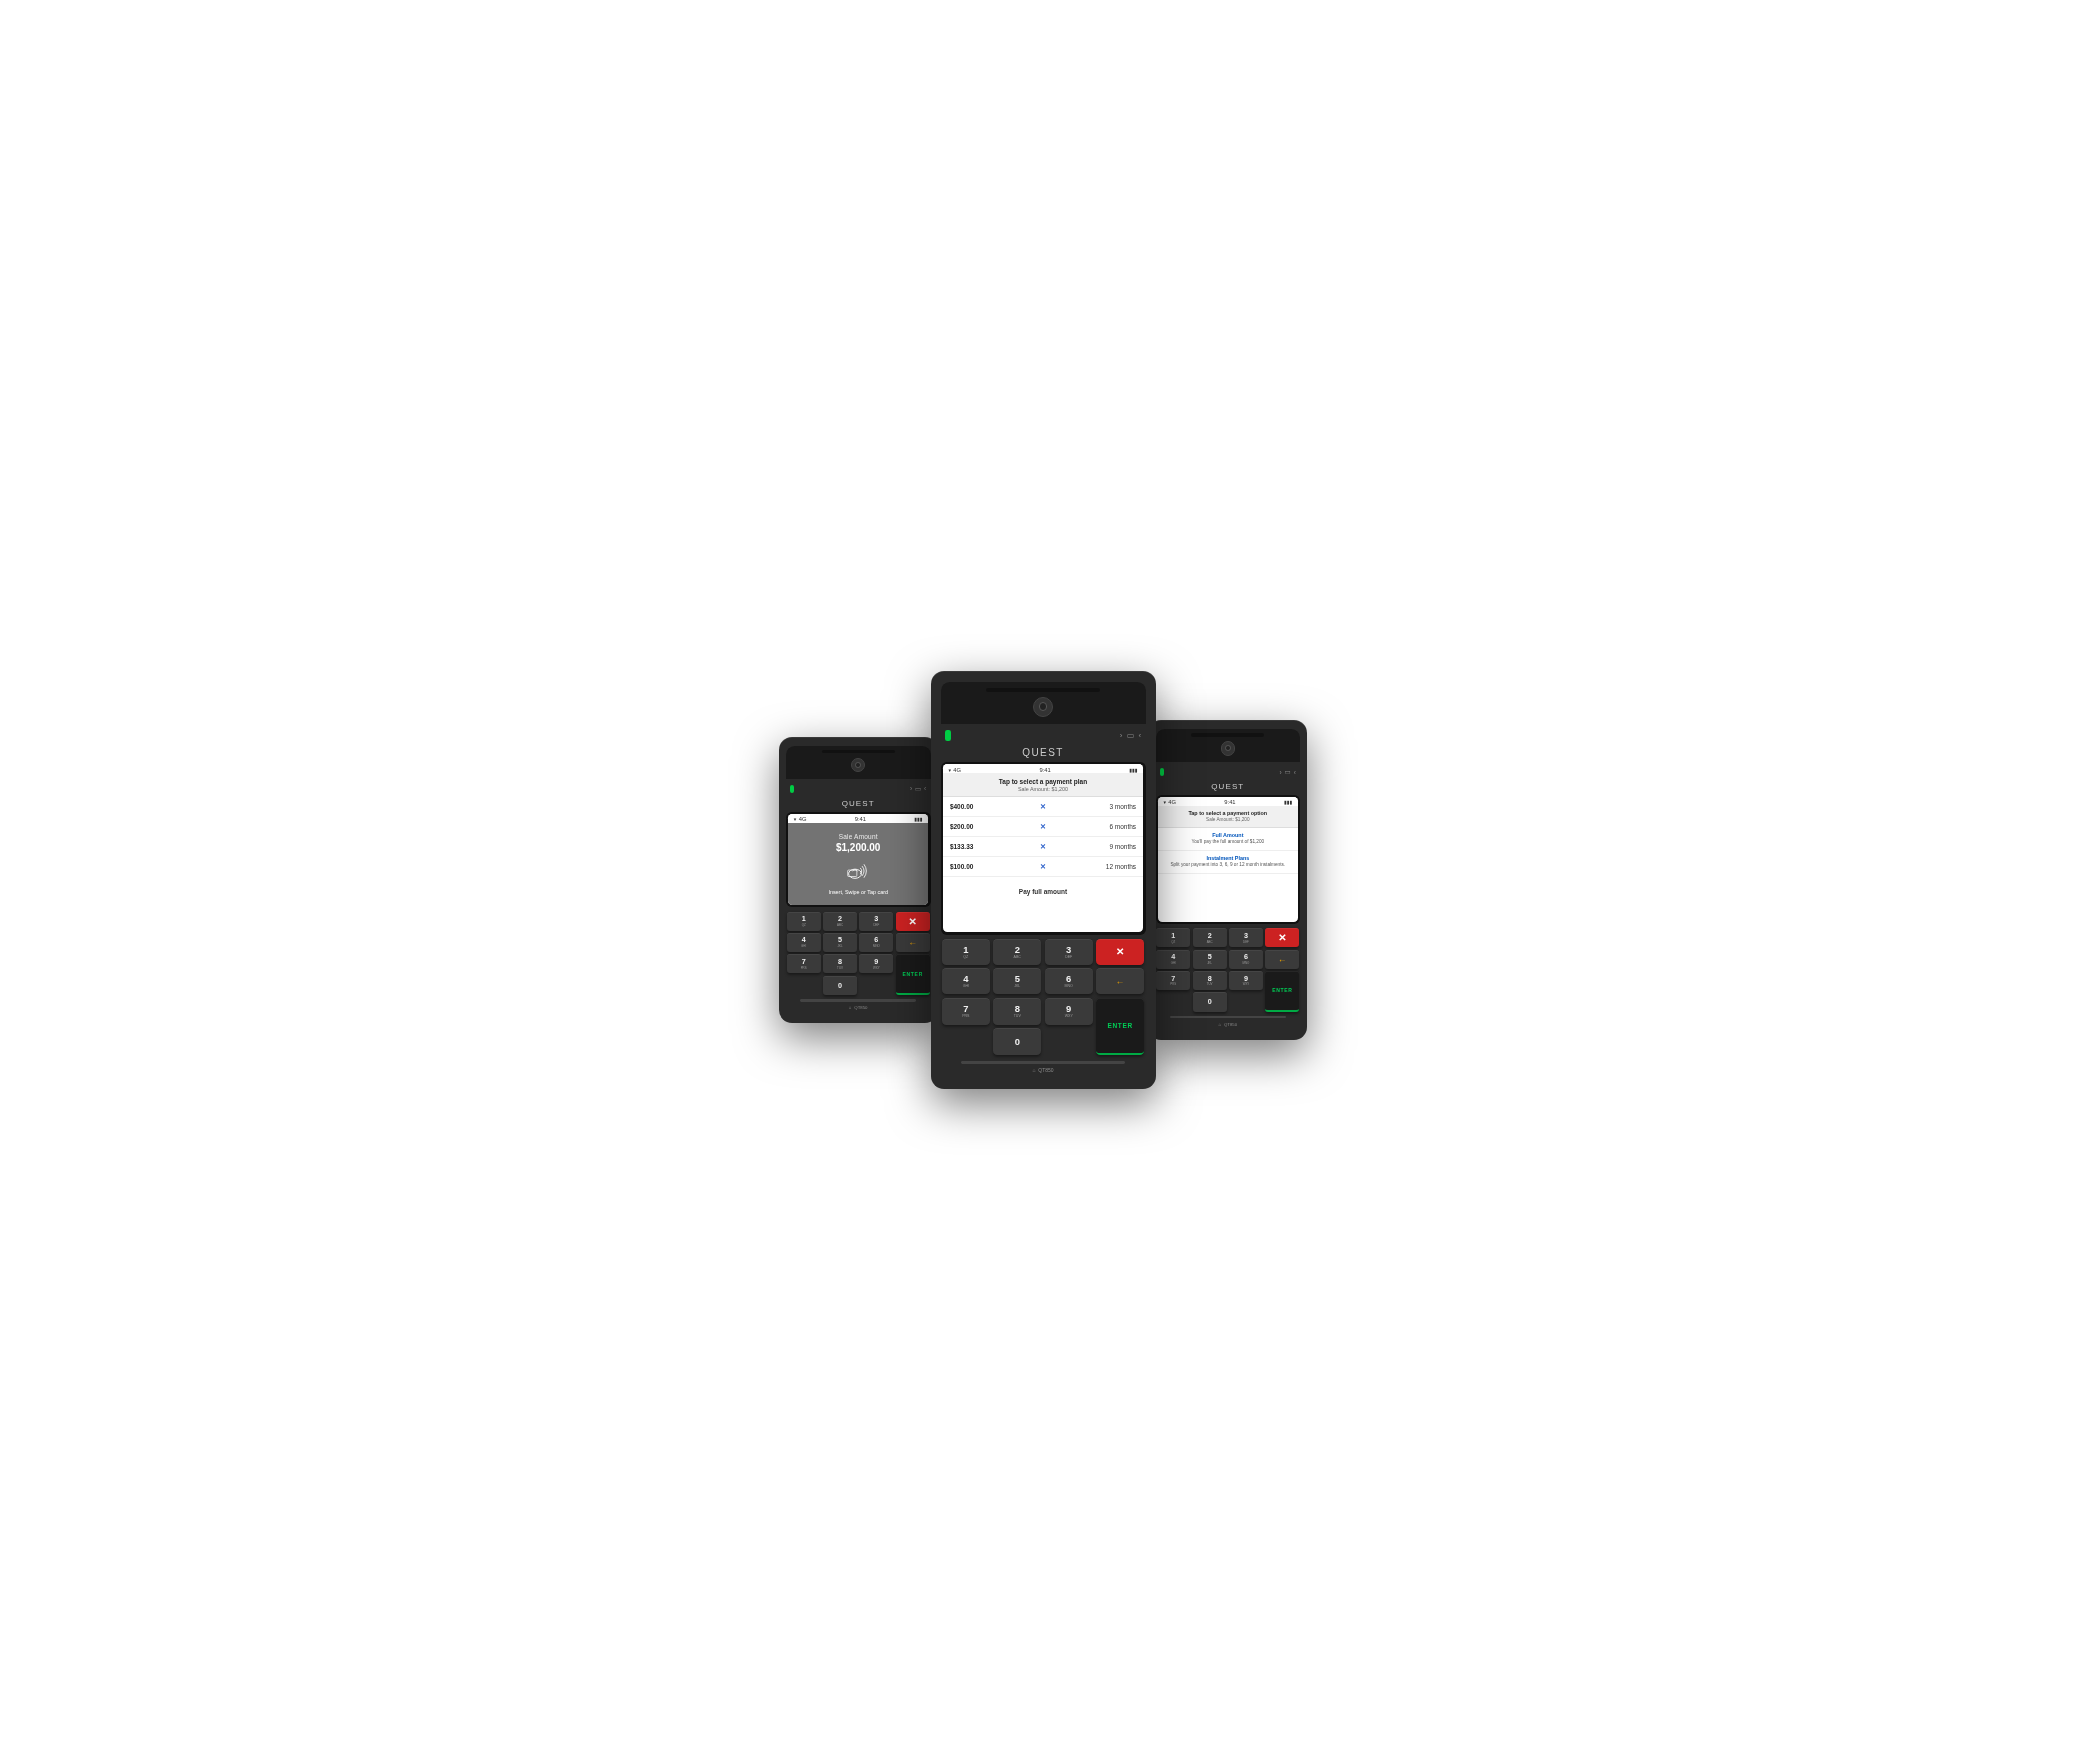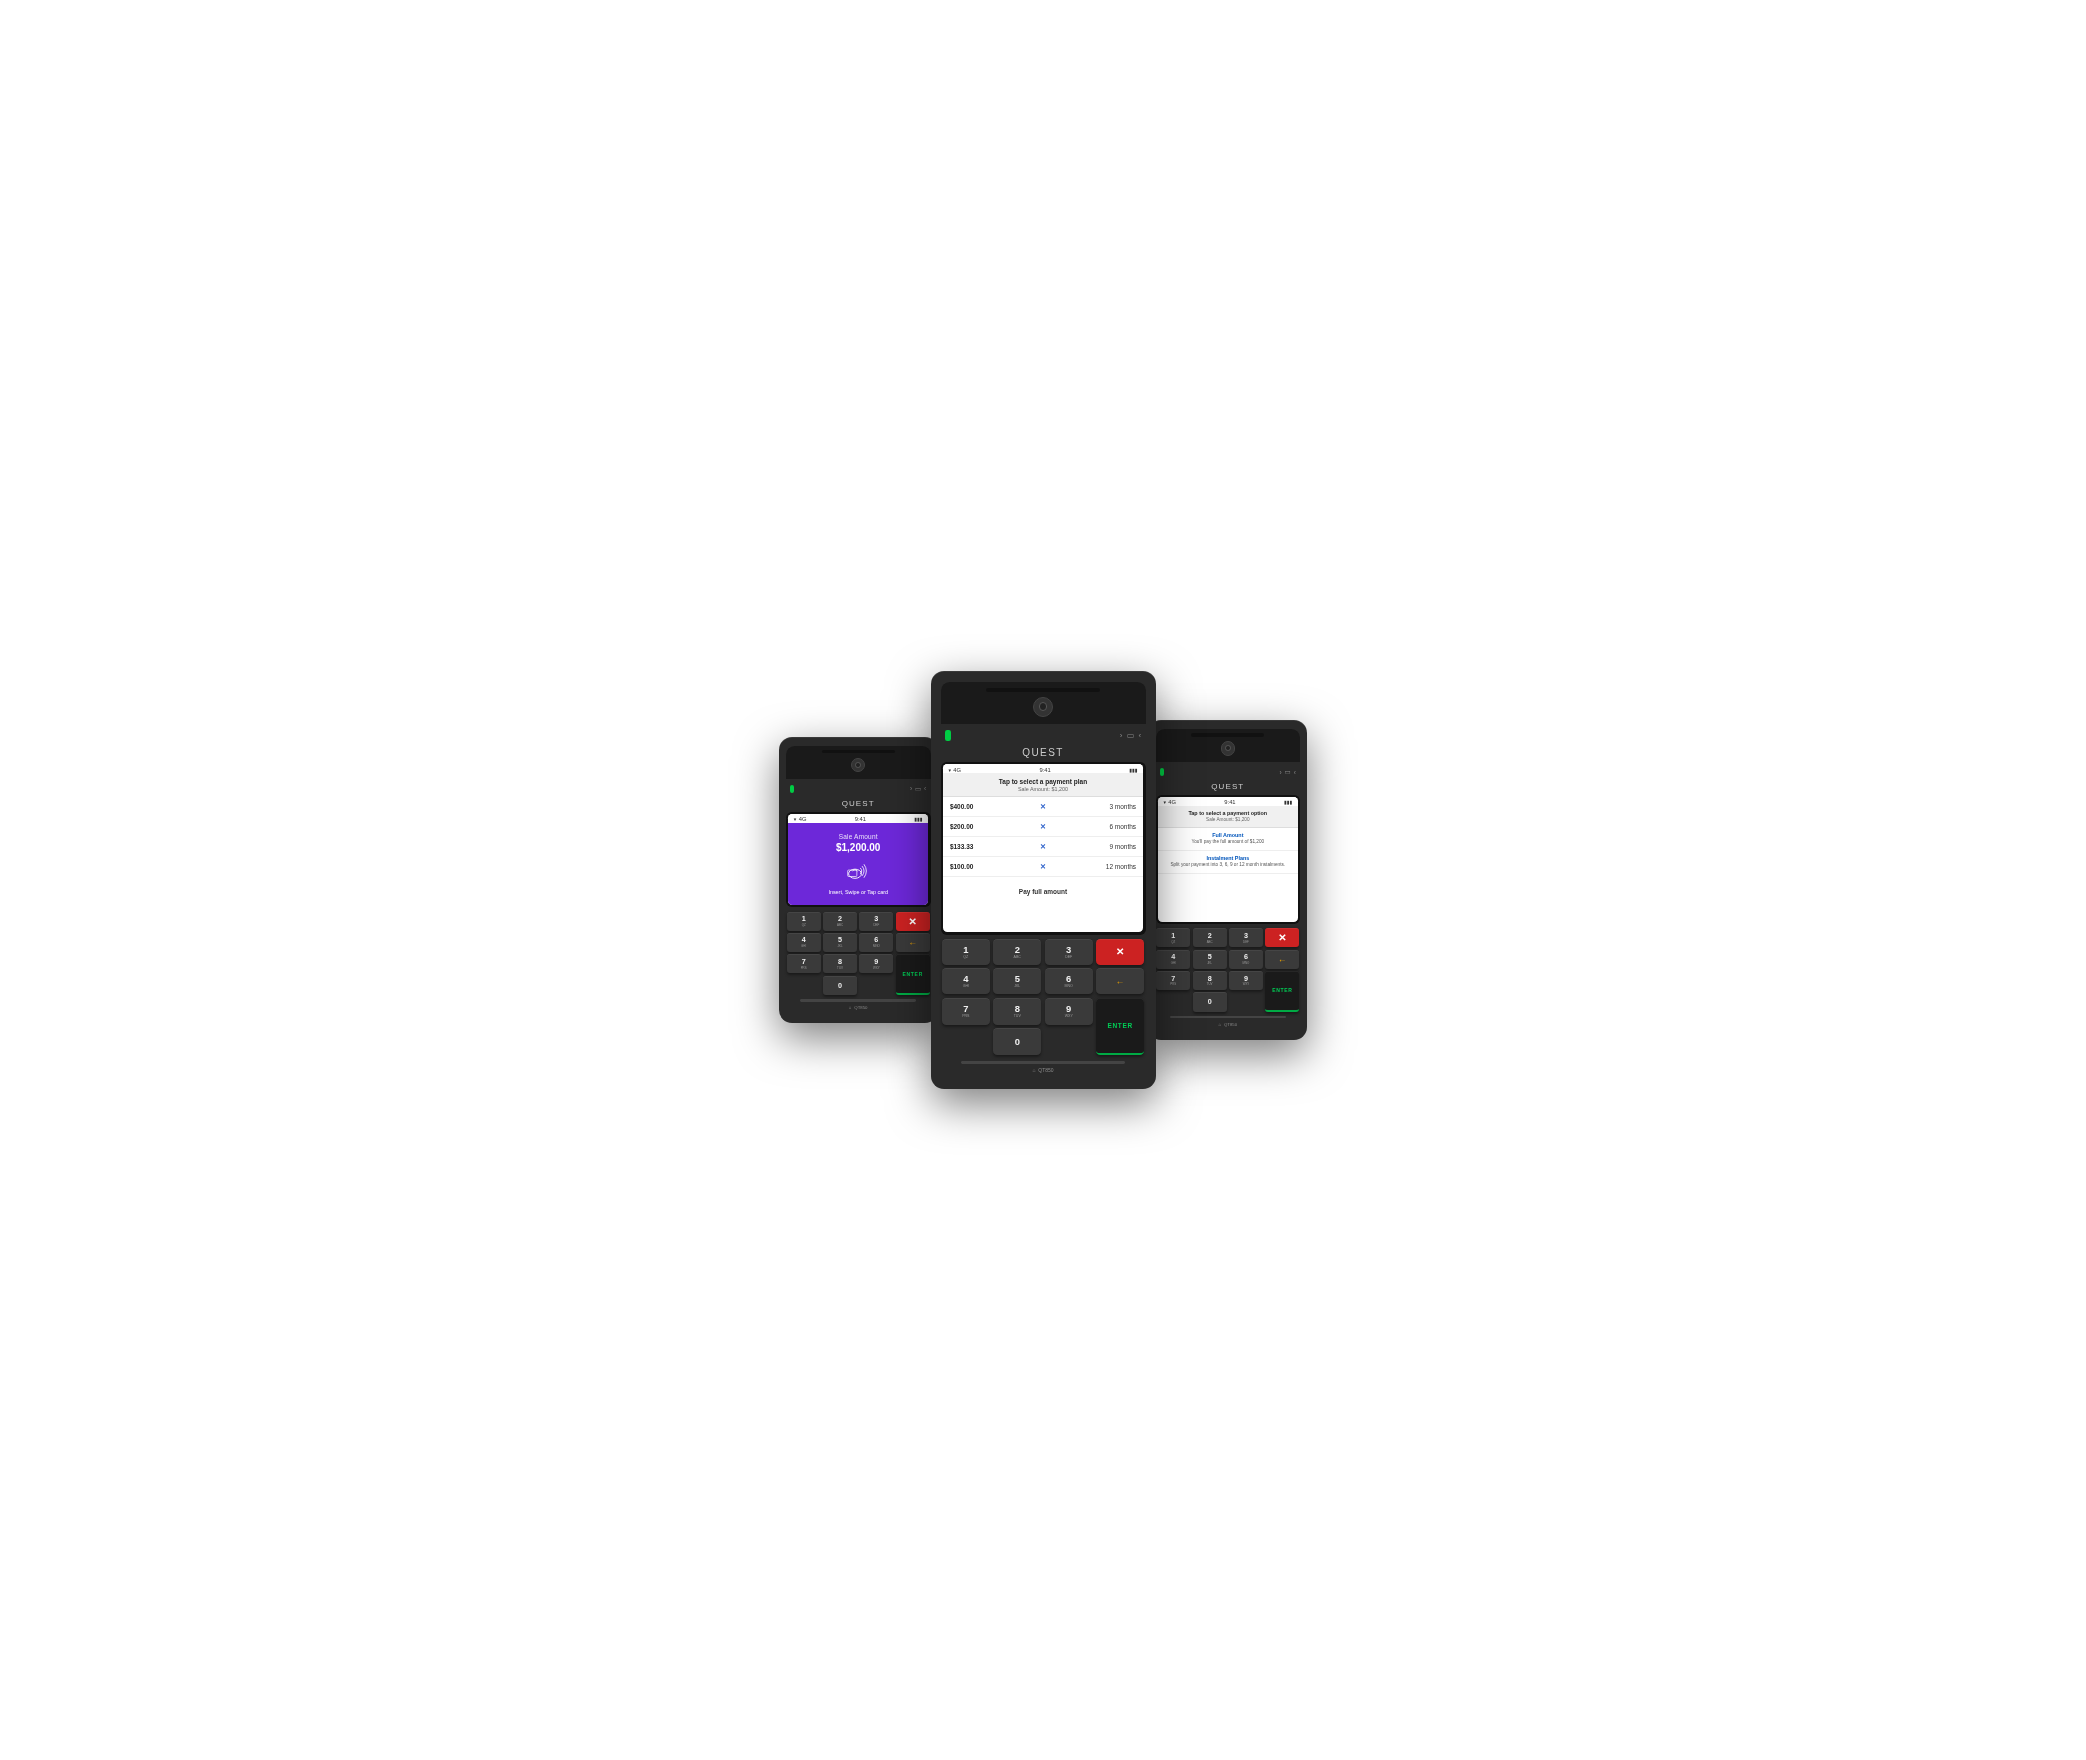--- a/index.html
+++ b/index.html
@@ -164,21 +164,21 @@
       padding: 2.2px 5.8px 0.7px;
       font-size: 5.8px;
       color: #333;
     }
 
     .status-bar .wifi-icon::before { content: '▾'; margin-right: 0.7px; font-size: 5px; }
     .status-bar .battery { font-size: 5px; }
 
     
     .screen-blue {
-      background: #6d28d9;
+      background: #737373;
       flex: 1;
       display: flex;
       flex-direction: column;
       align-items: center;
       justify-content: center;
       padding: 14.5px 7.2px;
       min-height: 101px;
       color: white;
     }
     .terminal-sm .screen-blue {

